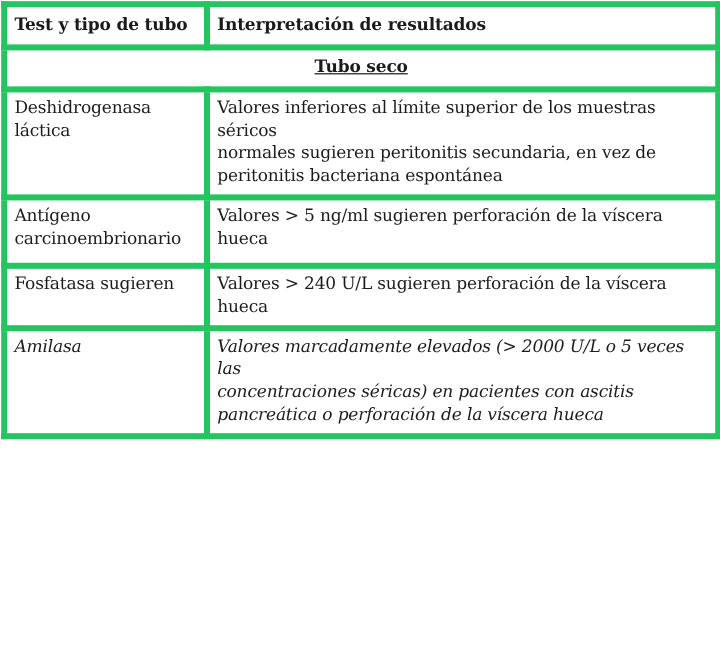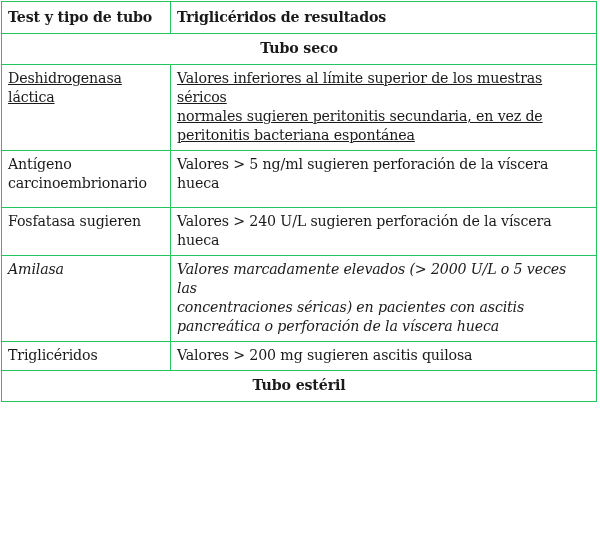--- a/index.html
+++ b/index.html
@@ -19,65 +19,65 @@
       top: 1px;
       width: 595px;
       border-collapse: collapse;
       font-family: "DejaVu Serif", "Liberation Serif", serif;
       font-size: 14.2px;
       line-height: 19px;
       color: #1a1a1a;
       table-layout: fixed;
     }
     table.results td, table.results th {
-      border: 1px solid #22c55e;
+      border: 5px solid #22c55e;
       vertical-align: top;
       padding: 4px 6px 5px 6px;
       text-align: left;
       font-weight: normal;
       letter-spacing: -0.15px;
     }
     table.results th {
       font-weight: bold;
       padding-top: 6px;
       padding-bottom: 6px;
     }
     table.results tr.section td {
       text-align: center;
       font-weight: bold;
       padding-top: 5px;
       padding-bottom: 6px;
     }
     col.c1 { width: 169px; }
     col.c2 { width: 426px; }
     tr.r-header { height: 31px; }
-    tr.r-sec1 { height: 30px; }
+    tr.r-sec1 { height: 30px; text-decoration: underline; }
     tr.r-prot { height: 48px; }
-    tr.r-ldh { height: 67px; text-decoration: underline; }
+    tr.r-ldh { height: 67px; }
     tr.r-glu { height: 48px; }
     tr.r-cea { height: 57px; }
     tr.r-alp { height: 28px; }
     tr.r-ami { height: 68px; font-style: italic; }
     tr.r-tg { height: 29px; }
     tr.r-sec2 { height: 31px; }
     tr.r-cito { height: 48px; }
     .cell-text { white-space: pre-line; }
   </style>
 </head>
 <body>
 
 <table class="results">
   <colgroup>
     <col class="c1">
     <col class="c2">
   </colgroup>
   <thead>
     <tr class="r-header">
       <th>Test y tipo de tubo</th>
-      <th>Triglicéridos de resultados</th>
+      <th>Interpretación de resultados</th>
     </tr>
   </thead>
   <tbody>
     <tr class="section r-sec1">
       <td colspan="2">Tubo seco</td>
     </tr>
     <tr class="r-ldh">
       <td class="cell-text">Deshidrogenasa láctica</td>
       <td class="cell-text">Valores inferiores al límite superior de los muestras séricos
 normales sugieren peritonitis secundaria, en vez de
@@ -91,22 +91,15 @@
     <tr class="r-alp">
       <td class="cell-text">Fosfatasa sugieren</td>
       <td class="cell-text">Valores &gt; 240 U/L sugieren perforación de la víscera hueca</td>
     </tr>
     <tr class="r-ami">
       <td class="cell-text">Amilasa</td>
       <td class="cell-text">Valores marcadamente elevados (&gt; 2000 U/L o 5 veces las
 concentraciones séricas) en pacientes con ascitis
 pancreática o perforación de la víscera hueca</td>
     </tr>
-    <tr class="r-tg">
-      <td class="cell-text">Triglicéridos</td>
-      <td class="cell-text">Valores &gt; 200 mg sugieren ascitis quilosa</td>
-    </tr>
-    <tr class="section r-sec2">
-      <td colspan="2">Tubo estéril</td>
-    </tr>
 
   </tbody>
 </table>
 
 </body></html>

